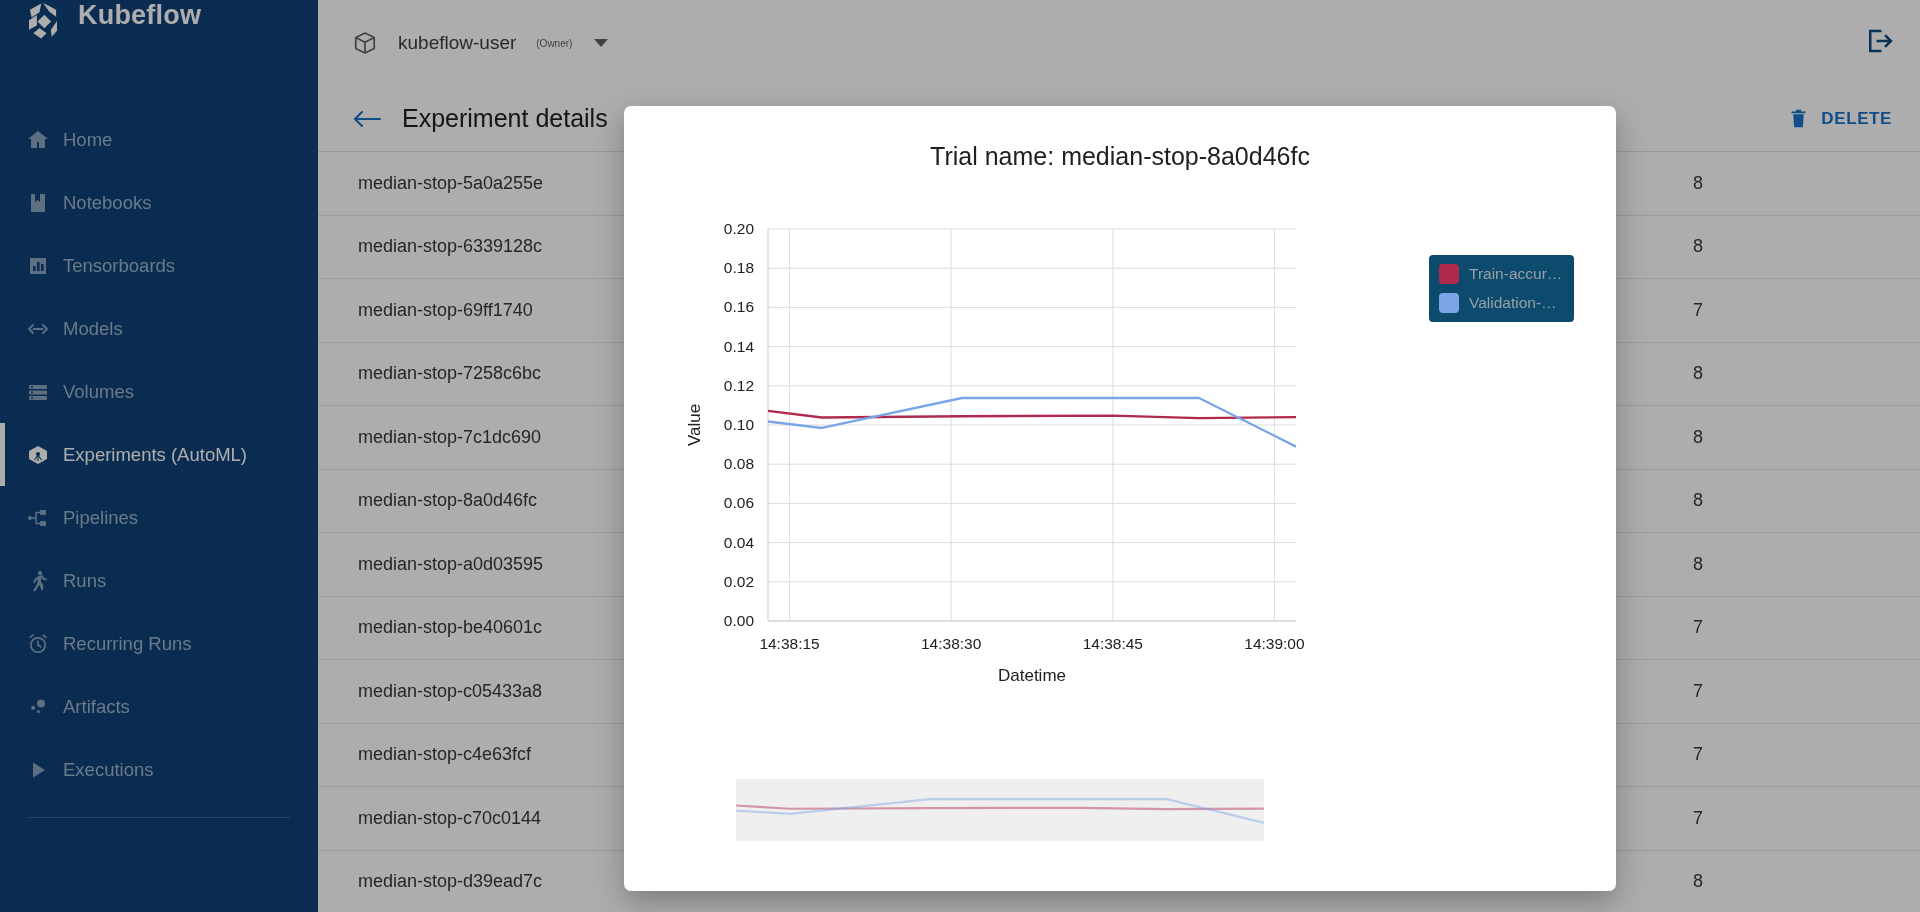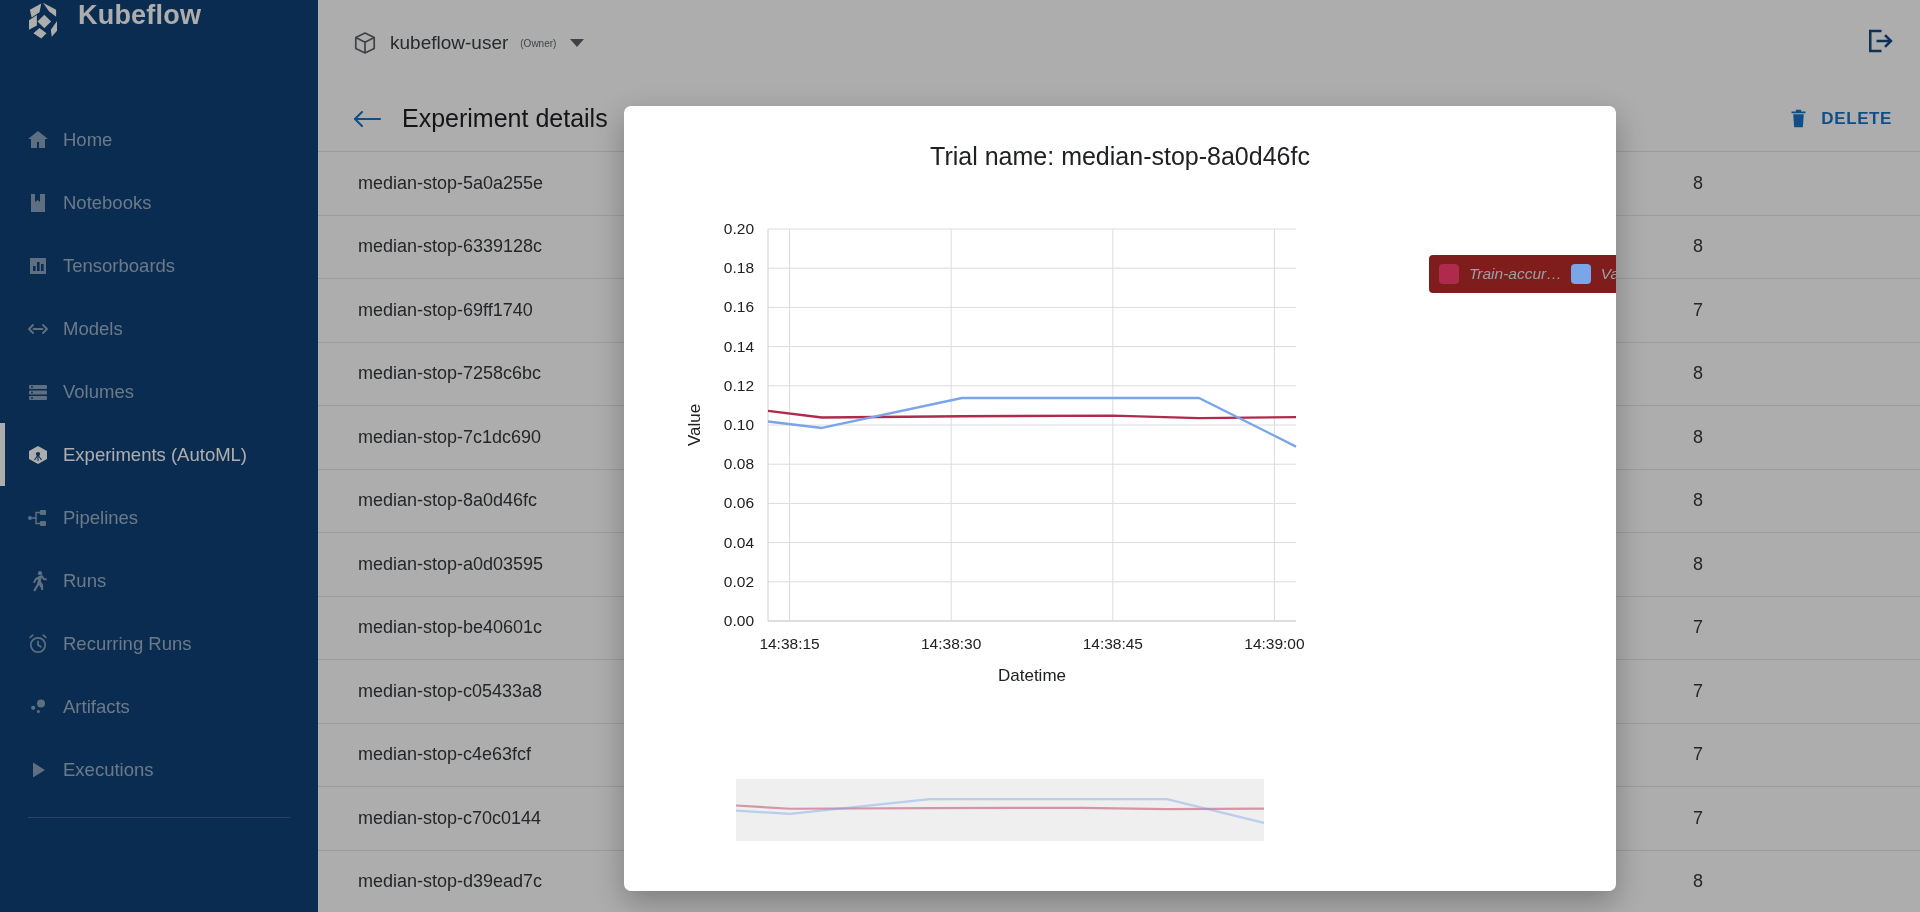--- a/index.html
+++ b/index.html
@@ -54,21 +54,21 @@
 
   
   .topbar {
     position: absolute; left: 318px; top: 0;
     width: 1602px; height: 86px;
     background: #ffffff;
     display: flex; align-items: center;
     padding: 0 24px 0 34px;
   }
   .ns-select {
-    display: flex; align-items: center; gap: 12px;
+    display: flex; align-items: center; gap: 20px;
     color: #3c4043; font-size: 19px; cursor: pointer; justify-content: flex-end;
   }
   .ns-icon { width: 26px; height: 26px; color: #5f6368; flex: none; }
   .ns-owner { color: #5f6368; font-size: 10px; }
   .caret {
     width: 0; height: 0; margin-left: 2px;
     border-left: 7px solid transparent;
     border-right: 7px solid transparent;
     border-top: 8px solid #5f6368;
   }
@@ -134,26 +134,25 @@
     margin-top: 36px;
     font-size: 25px; color: #202124;
   }
 
   
   .plot-wrap { position: relative; width: 1159px; height: 600px; padding-left: 32px; }
   .plot-svg { display: block; }
   .legend-box {
     position: absolute;
     left: 805px; top: 84px;
-    background: #7f1d1d;
+    background: #0c4a6e;
     border-radius: 4px;
     padding: 9px 12px 9px 10px;
-    display: flex; flex-direction: row; gap: 9px;
+    display: flex; flex-direction: column; gap: 9px;
     cursor: pointer;
-    font-style: italic;
   }
   .legend-row { display: flex; align-items: center; gap: 10px; }
   .legend-swatch { width: 20px; height: 20px; border-radius: 4px; flex: none; }
   .legend-label {
     font-size: 15.5px; color: #9aa0a6; white-space: nowrap;
   }
   .axis-text { font-size: 15.5px; fill: #202124; font-family: "Liberation Sans", sans-serif; }
   .axis-title { font-size: 17px; fill: #202124; font-family: "Liberation Sans", sans-serif; }
   .rangesel { display: block; }
 </style>

